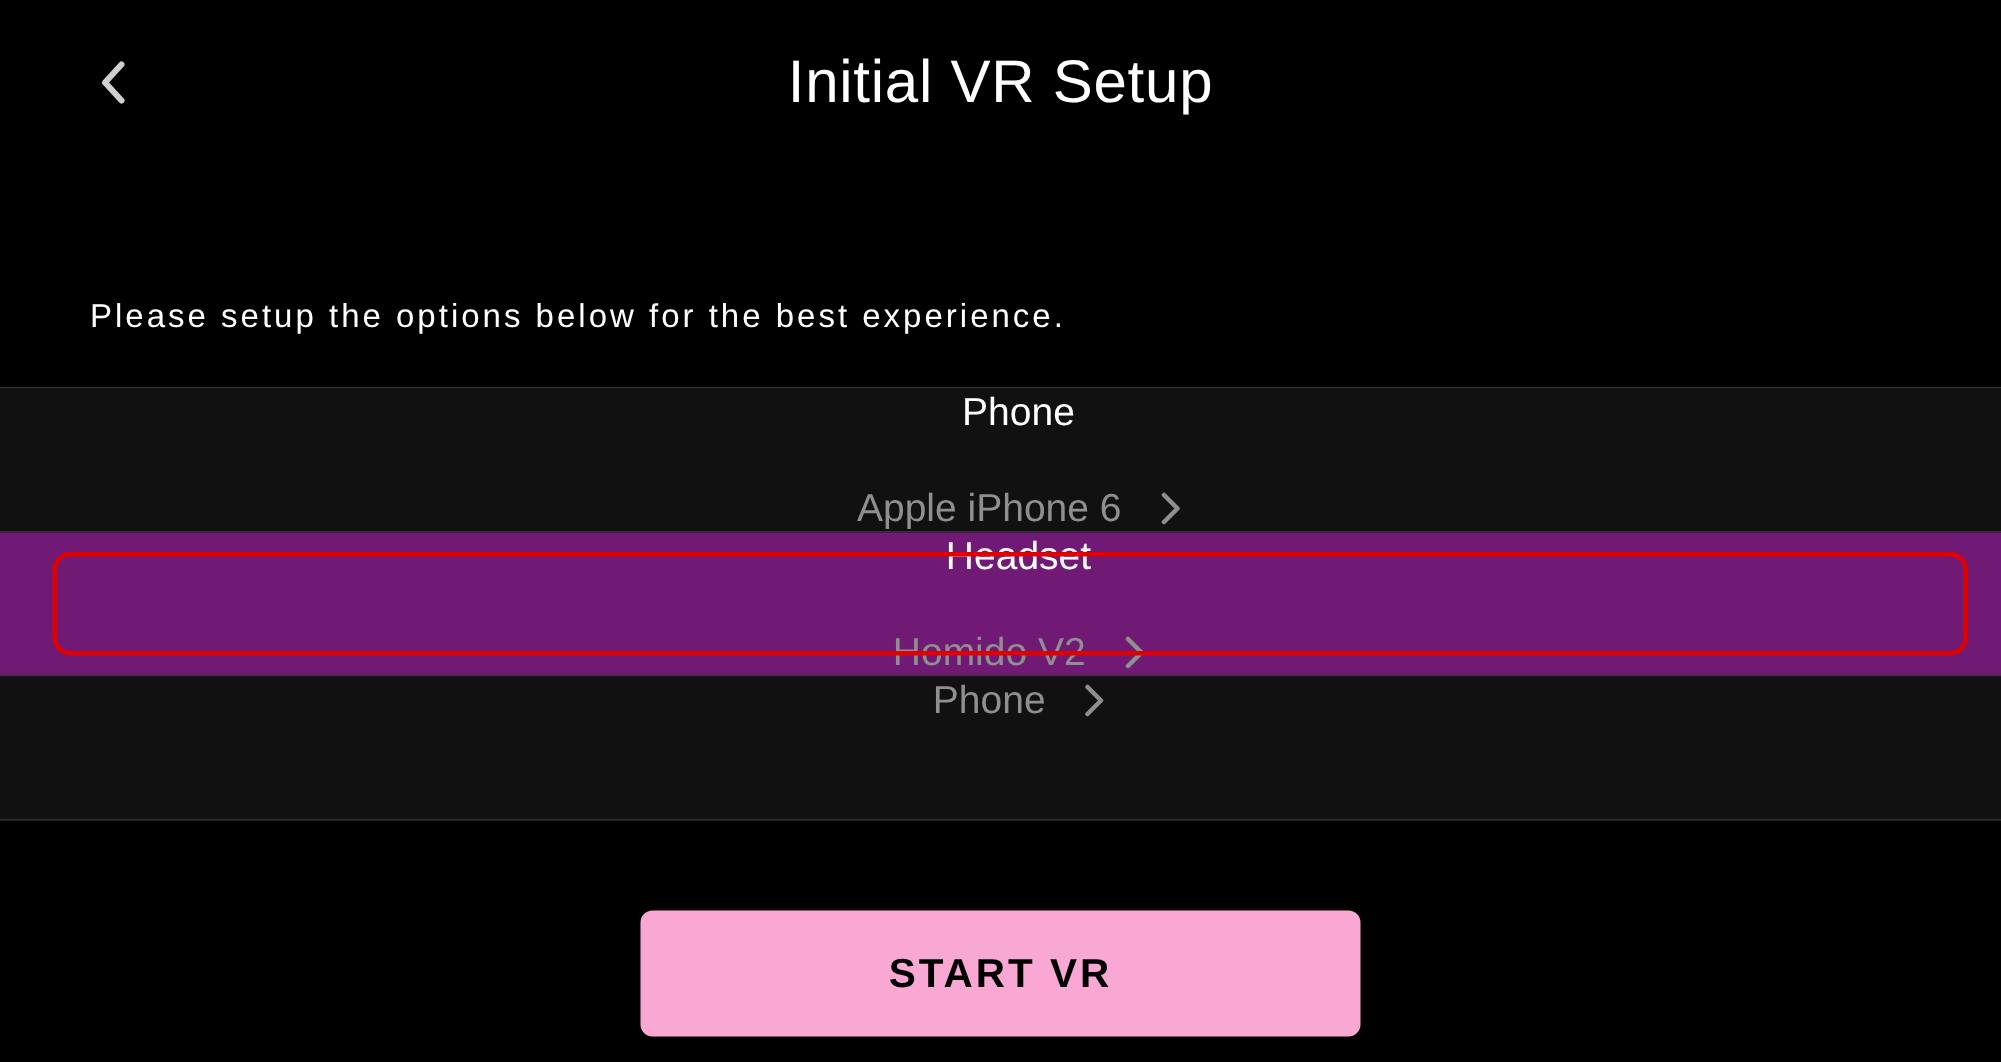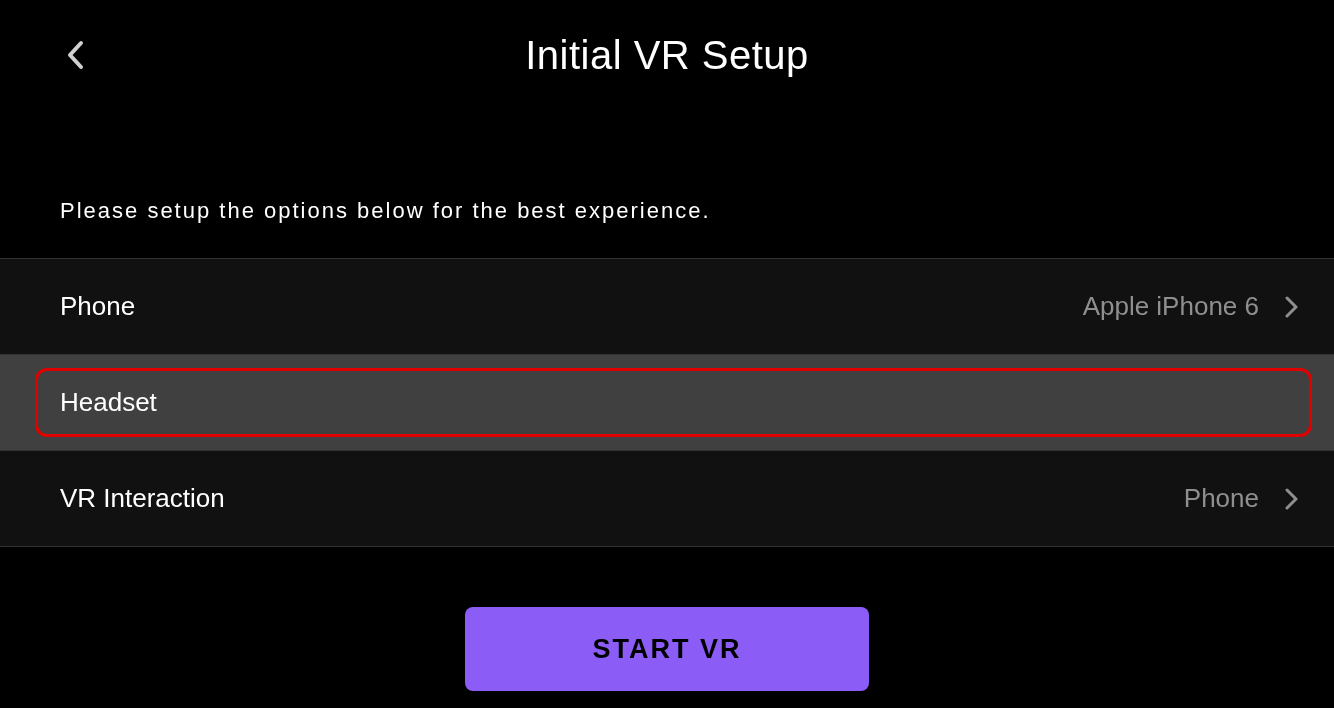--- a/index.html
+++ b/index.html
@@ -58,23 +58,24 @@
     .list-item {
       display: flex;
       align-items: center;
       justify-content: space-between;
       background: #111111;
       border-bottom: 1px solid #333333;
       padding: 0 36px 0 60px;
       height: 96px;
       cursor: pointer;
       position: relative;
+      flex-direction: column;
     }
     .list-item.highlighted {
-      background: #404040;
+      background: #701a75;
     }
     .highlight-border {
       position: absolute;
       left: 35px;
       right: 22px;
       top: 13px;
       bottom: 13px;
       border: 3px solid #e10000;
       border-radius: 12px;
       pointer-events: none;
@@ -98,29 +99,29 @@
       width: 13px;
       height: 22px;
       display: block;
     }
     .button-container {
       display: flex;
       justify-content: center;
       margin-top: 60px;
     }
     .start-button {
-      background: #8b5cf6;
+      background: #f9a8d4;
       color: #000000;
       font-size: 27px;
       font-weight: 700;
       letter-spacing: 2px;
       border: none;
       border-radius: 8px;
       padding: 0 40px;
-      width: 404px;
+      width: 480px;
       height: 84px;
       cursor: pointer;
     }
   </style>
 </head>
 <body>
 
 <div class="header">
   <div class="back-button">
     <svg viewBox="0 0 18 30">
@@ -142,24 +143,31 @@
         <svg viewBox="0 0 13 22">
             <polyline points="2,2 11,11 2,20" fill="none" stroke="#8f8f8f" stroke-width="3" stroke-linecap="round" stroke-linejoin="round"></polyline>
           </svg>
       </div>
     </div>
   </div>
 
   <div class="list-item highlighted">
     <div class="highlight-border"></div>
     <div class="item-label">Headset</div>
+    <div class="item-right">
+      <div class="item-value">Homido V2</div>
+      <div class="chevron">
+        <svg viewBox="0 0 13 22">
+            <polyline points="2,2 11,11 2,20" fill="none" stroke="#8f8f8f" stroke-width="3" stroke-linecap="round" stroke-linejoin="round"></polyline>
+          </svg>
+      </div>
+    </div>
   </div>
 
   <div class="list-item">
-    <div class="item-label">VR Interaction</div>
     <div class="item-right">
       <div class="item-value">Phone</div>
       <div class="chevron">
         <svg viewBox="0 0 13 22">
             <polyline points="2,2 11,11 2,20" fill="none" stroke="#8f8f8f" stroke-width="3" stroke-linecap="round" stroke-linejoin="round"></polyline>
           </svg>
       </div>
     </div>
   </div>
 

